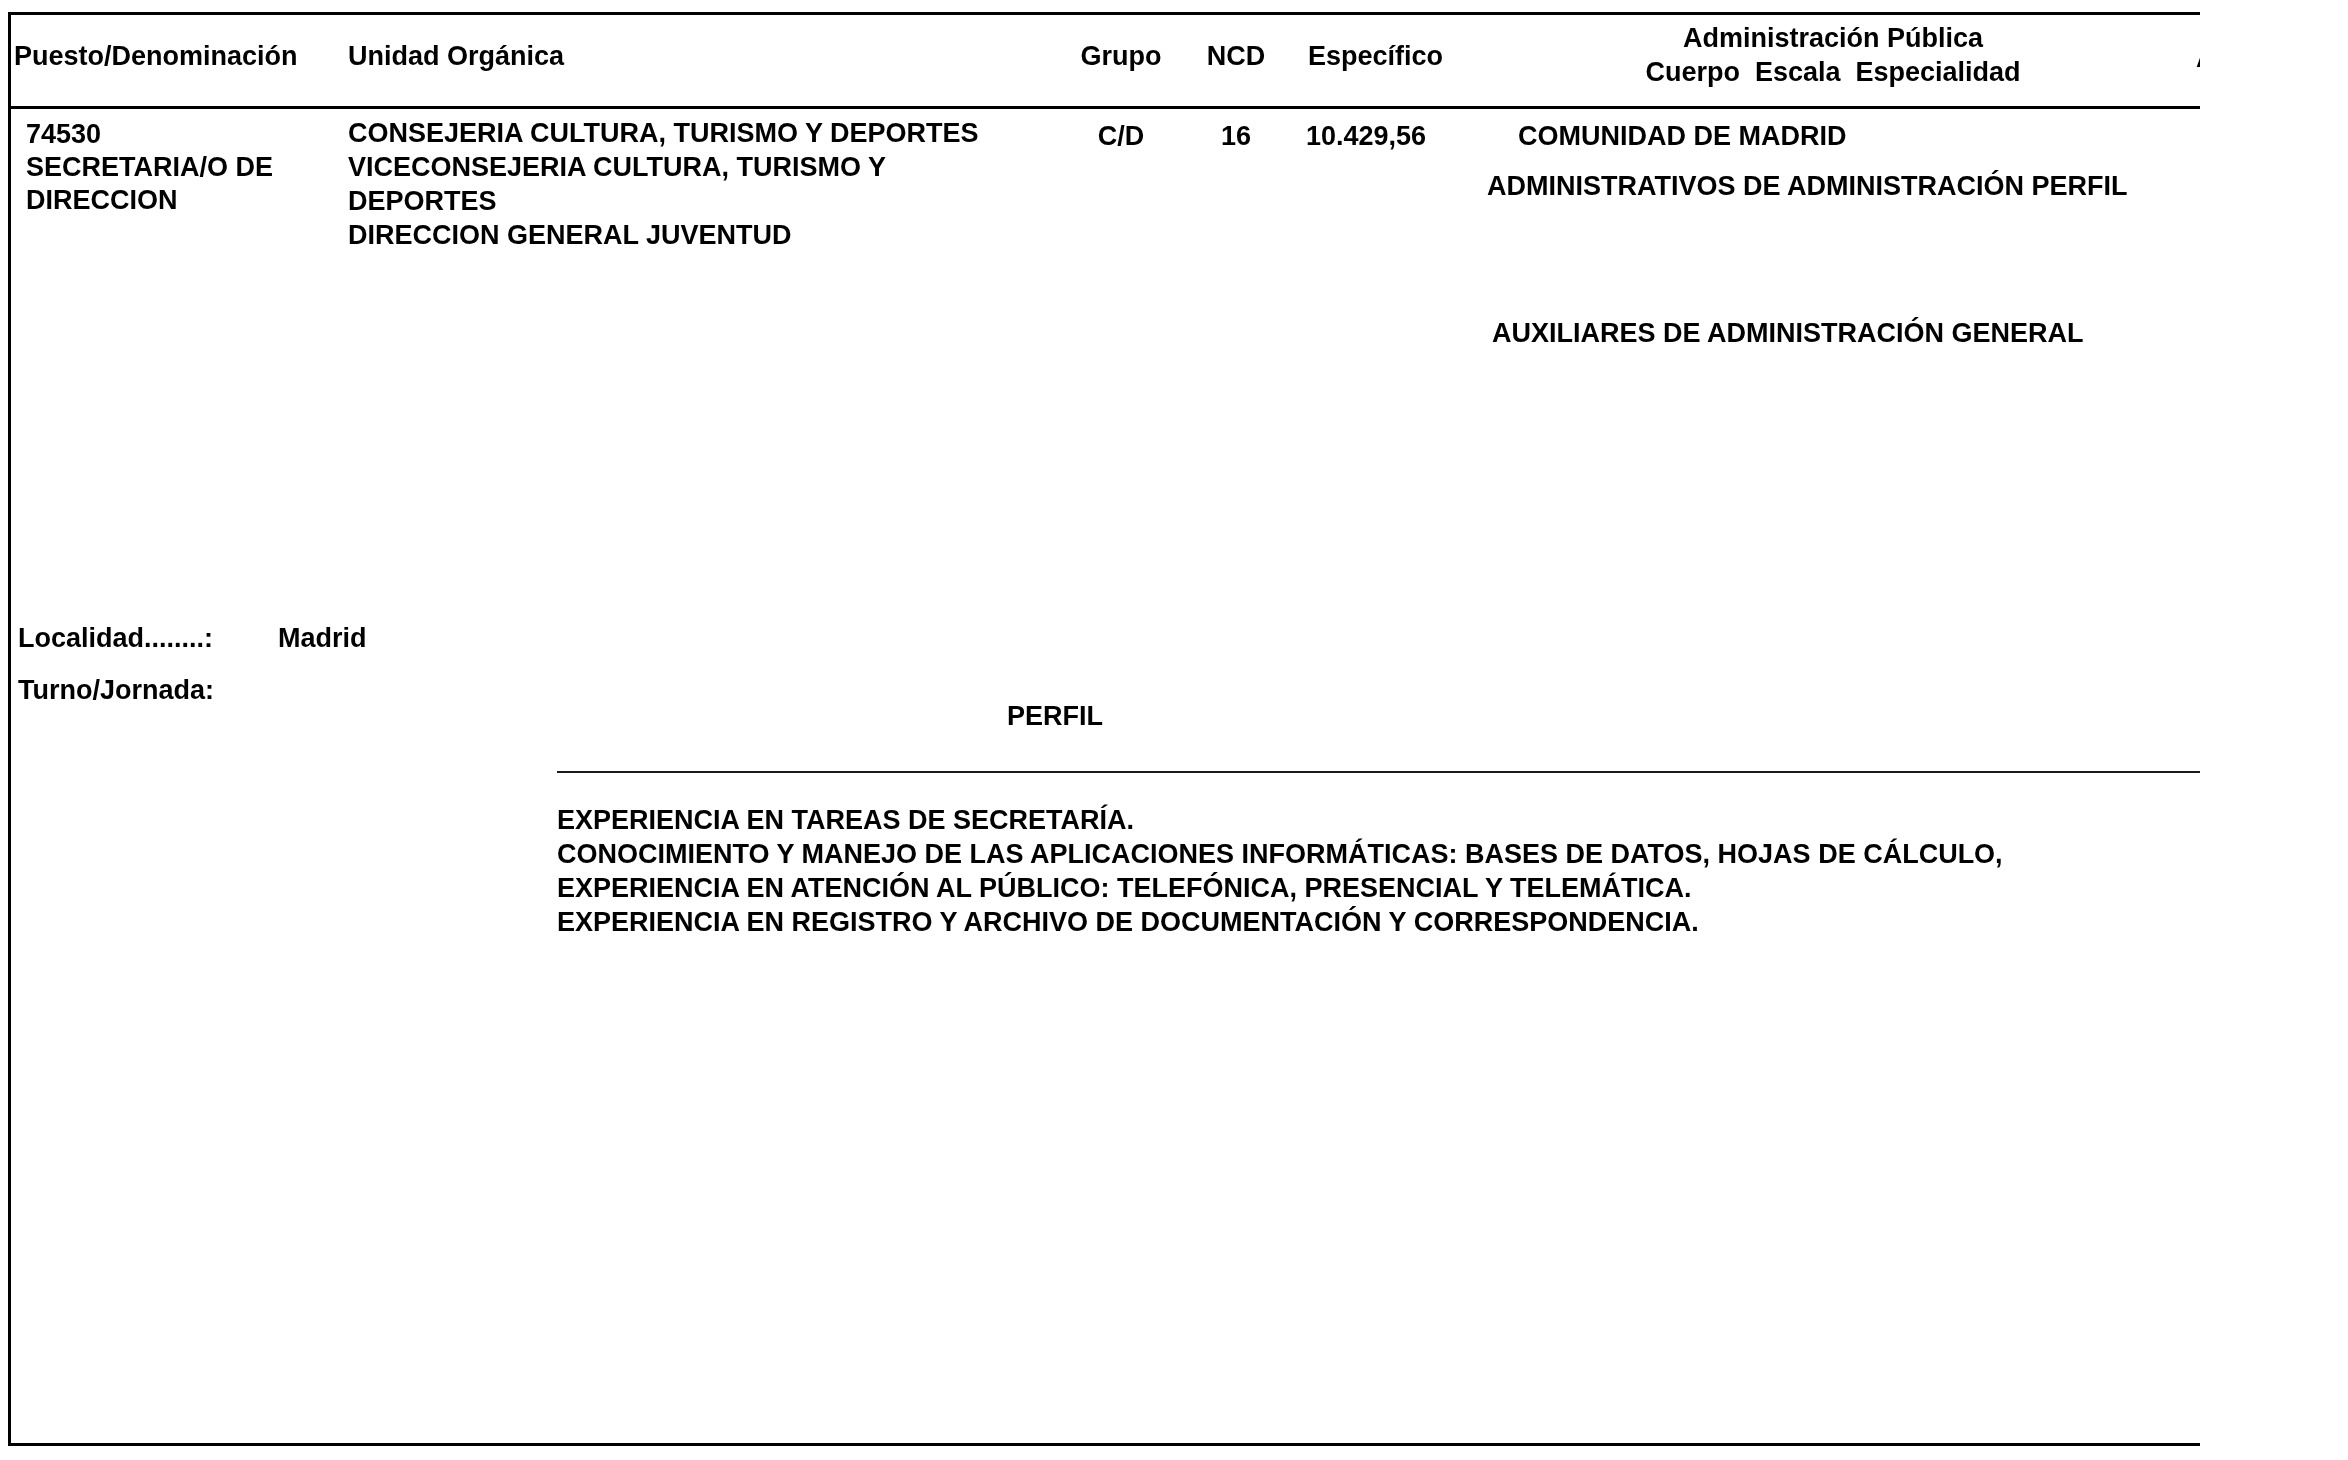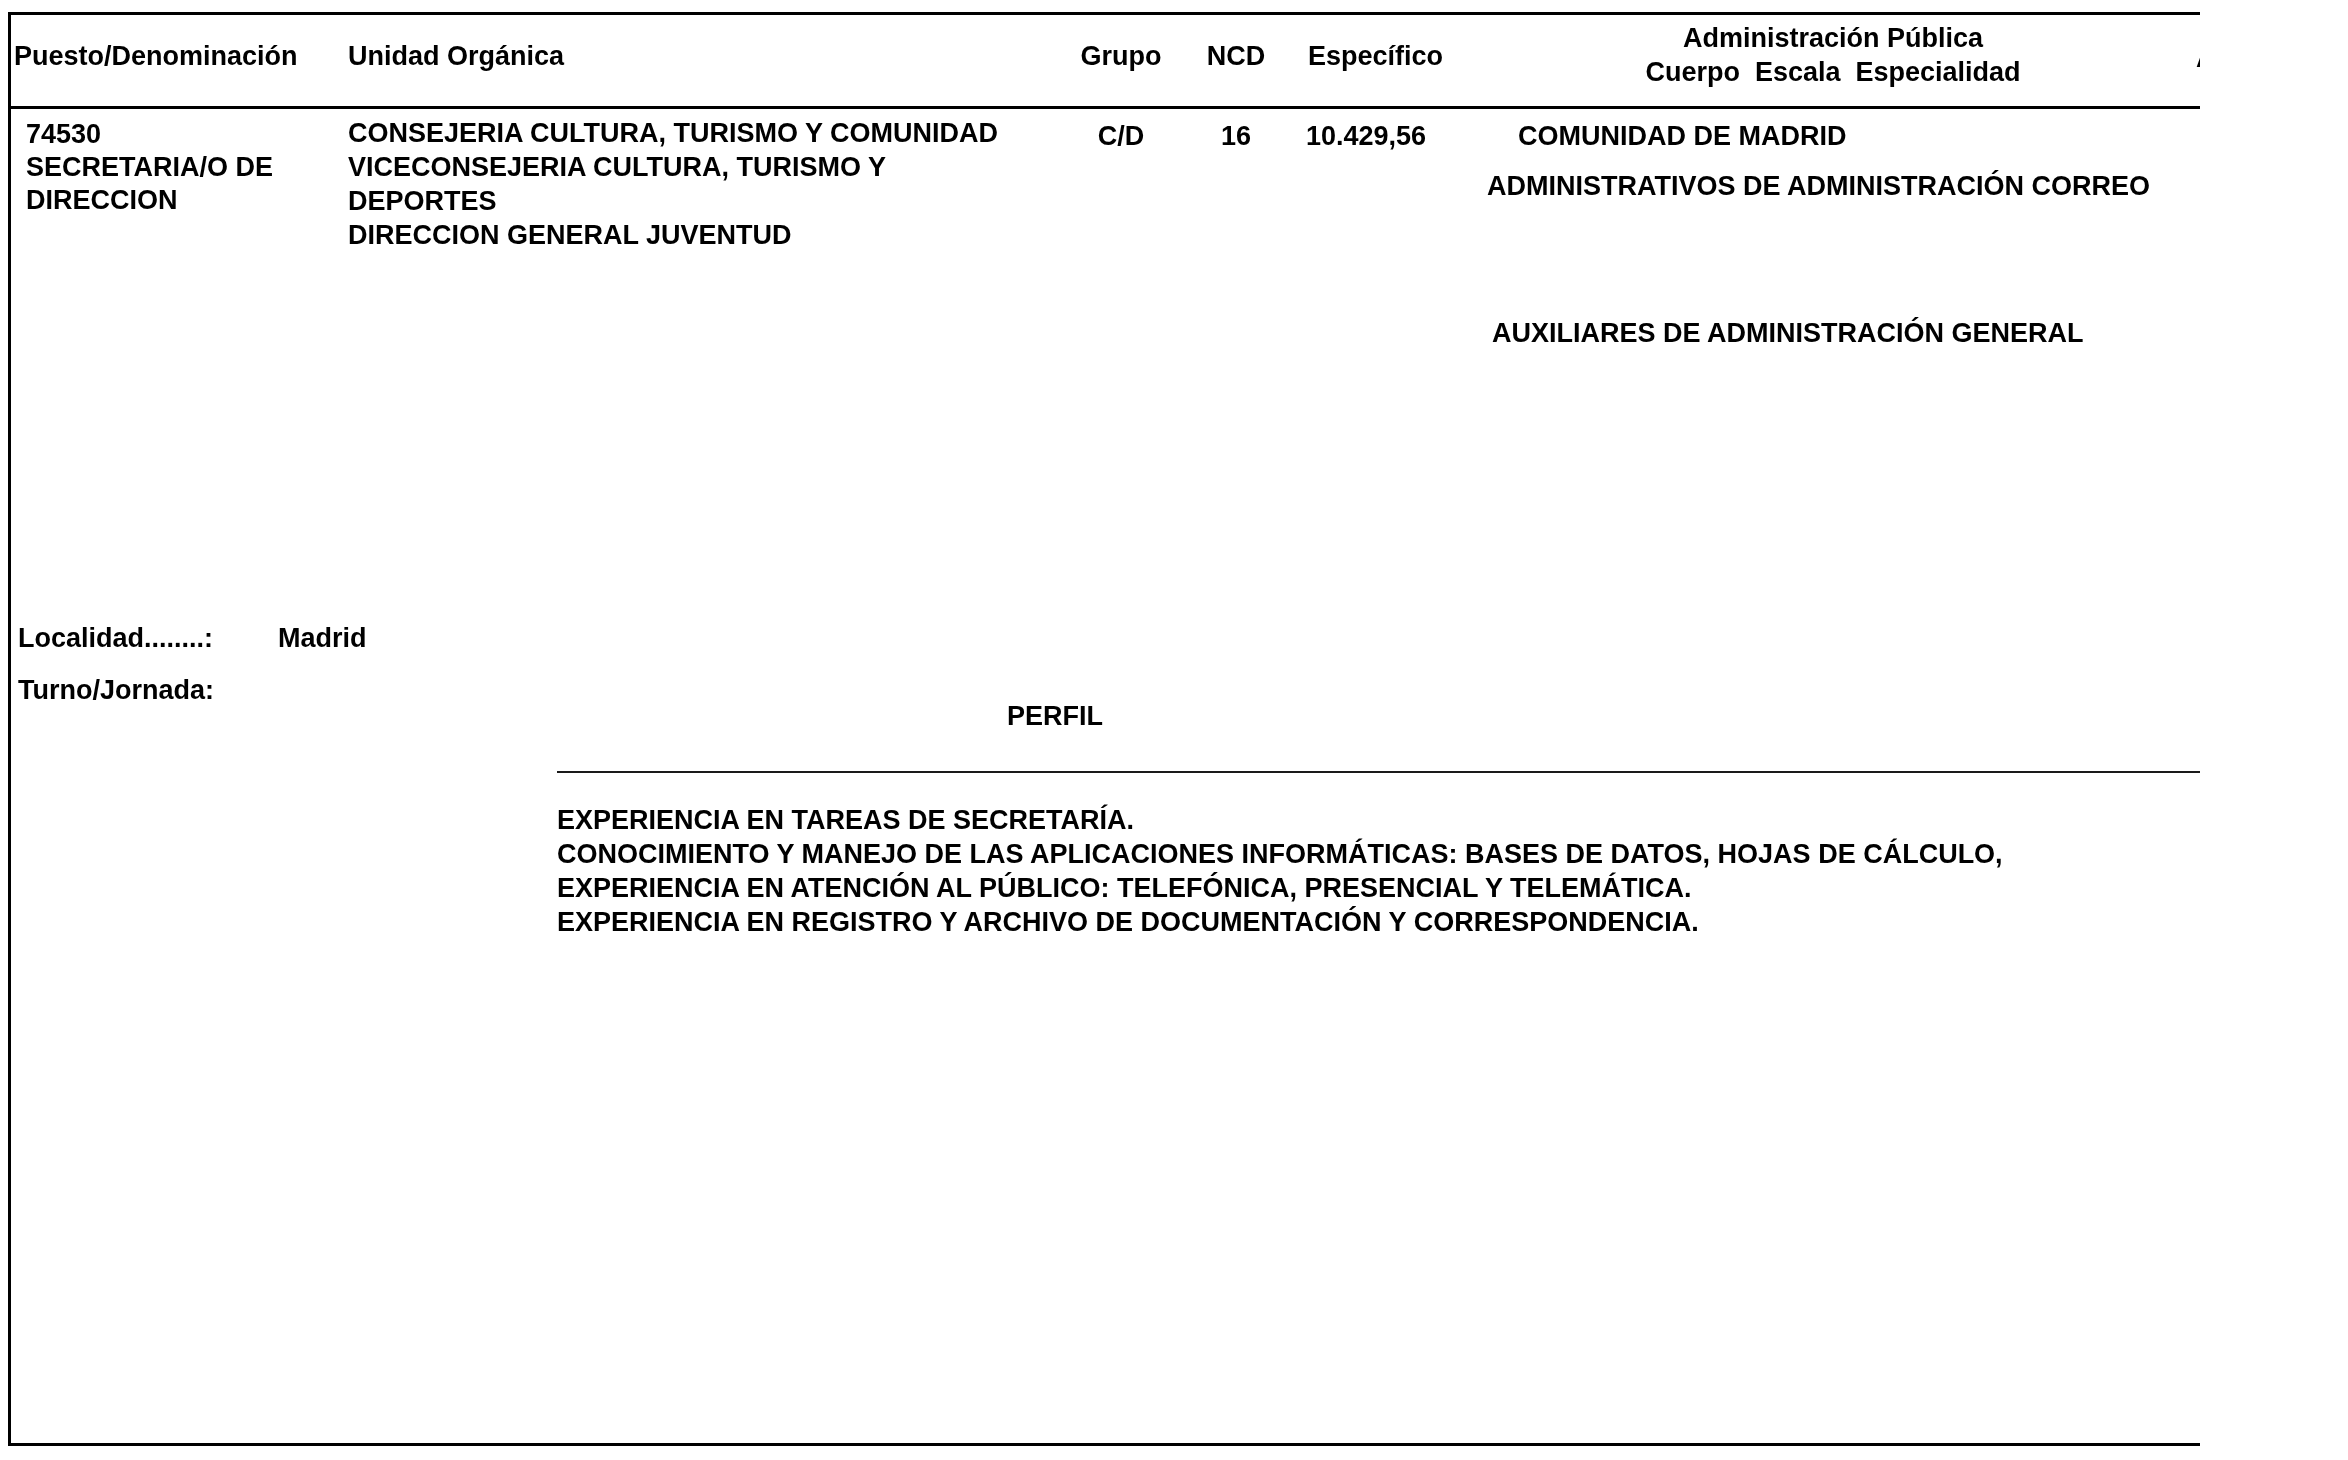--- a/index.html
+++ b/index.html
@@ -78,35 +78,35 @@
 
   <div class="cell center" style="left:2185px; top:42px; width:115px;">Admon</div>
 
   <div class="cell multiline lh33" style="left:26px; top:118px;">
     <div>74530</div>
     <div>SECRETARIA/O DE</div>
     <div>DIRECCION</div>
   </div>
 
   <div class="cell multiline lh34" style="left:348px; top:116px;">
-    <div>CONSEJERIA CULTURA, TURISMO Y COMUNIDAD</div>
+    <div>CONSEJERIA CULTURA, TURISMO Y DEPORTES</div>
     <div>VICECONSEJERIA CULTURA, TURISMO Y</div>
     <div>DEPORTES</div>
     <div>DIRECCION GENERAL JUVENTUD</div>
   </div>
 
   <div class="cell center" style="left:1076px; top:120px; width:90px;">C/D</div>
 
   <div class="cell center" style="left:1200px; top:120px; width:72px;">16</div>
 
   <div class="cell" style="left:1306px; top:120px;">10.429,56</div>
 
   <div class="cell" style="left:1518px; top:120px;">COMUNIDAD DE MADRID</div>
 
-  <div class="cell" style="left:1487px; top:170px;">ADMINISTRATIVOS DE ADMINISTRACIÓN CORREO</div>
+  <div class="cell" style="left:1487px; top:170px;">ADMINISTRATIVOS DE ADMINISTRACIÓN PERFIL</div>
   <div class="cell center" style="left:2230px; top:170px; width:40px;">G</div>
 
   <div class="cell" style="left:1492px; top:317px;">AUXILIARES DE ADMINISTRACIÓN GENERAL</div>
   <div class="cell center" style="left:2230px; top:317px; width:40px;">G</div>
 
   <div class="cell" style="left:18px; top:622px;">Localidad........:</div>
 
   <div class="cell" style="left:278px; top:622px;">Madrid</div>
 
   <div class="cell" style="left:18px; top:674px;">Turno/Jornada:</div>

